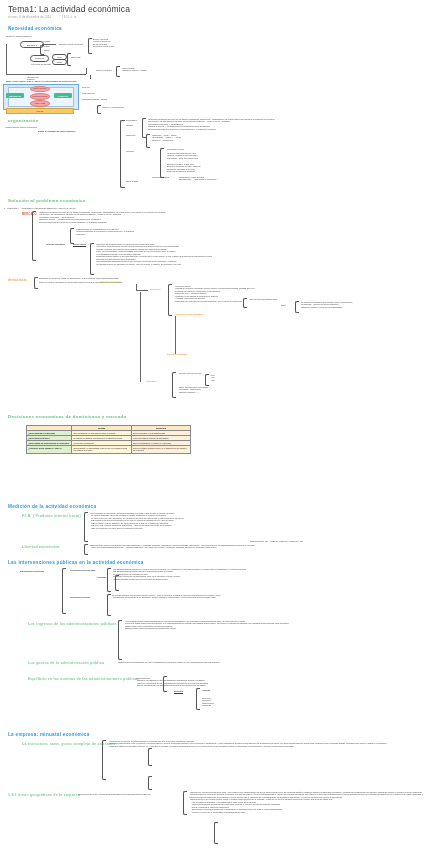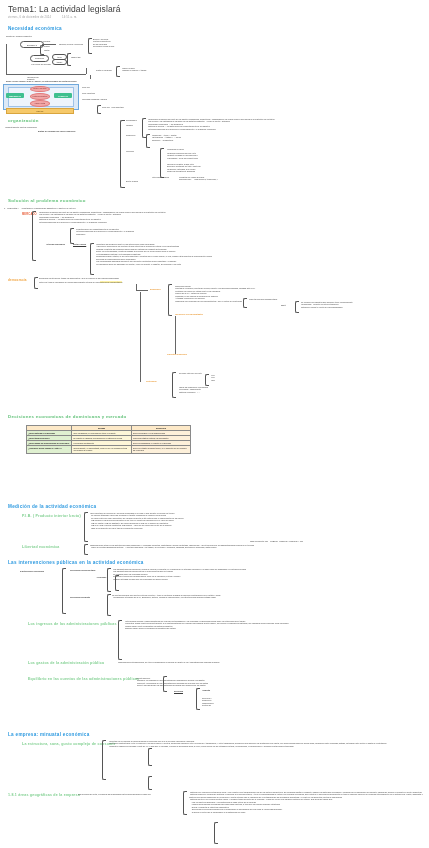--- a/index.html
+++ b/index.html
@@ -40,21 +40,21 @@
   .tbl th{background:#fde9c8;font-weight:bold;text-align:center;}
   .tbl td.q{background:#dff0d0;font-weight:bold;width:42px;}
   .tbl td.a{background:#fdf6d8;width:56px;}
   .tbl td.c{background:#fdf0da;width:56px;}
 </style>
 </head>
 <body>
 
 <div id="page">
 
-  <div class="doc-title">Tema1: La actividad legislará</div>
+  <div class="doc-title">Tema1: La actividad económica</div>
   <div class="doc-meta">
     <span>viernes, 6 de diciembre de 2024</span>
     <span>14:51 a. m.</span>
   </div>
 
   <div class="h-blue" style="left:8px;top:26px;">Necesidad económica</div>
   <div class="tiny" style="left:6px;top:35px;">nuestra de: producir productos</div>
 
   <div class="bx" style="left:20px;top:41px;width:22px;height:5px;">EMPRESAS</div>
   <div class="hline" style="left:42px;top:43.5px;width:14px;"></div>

